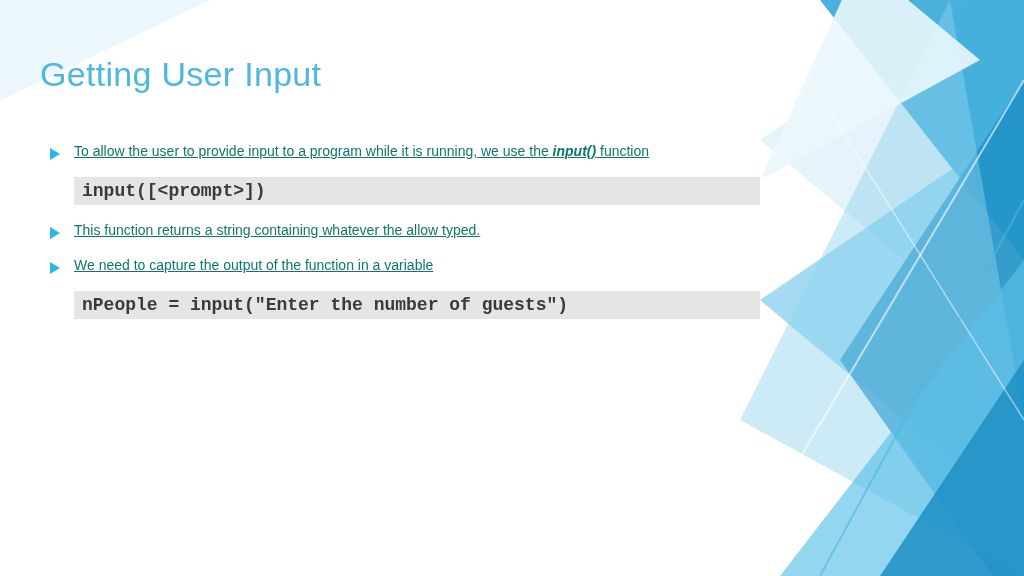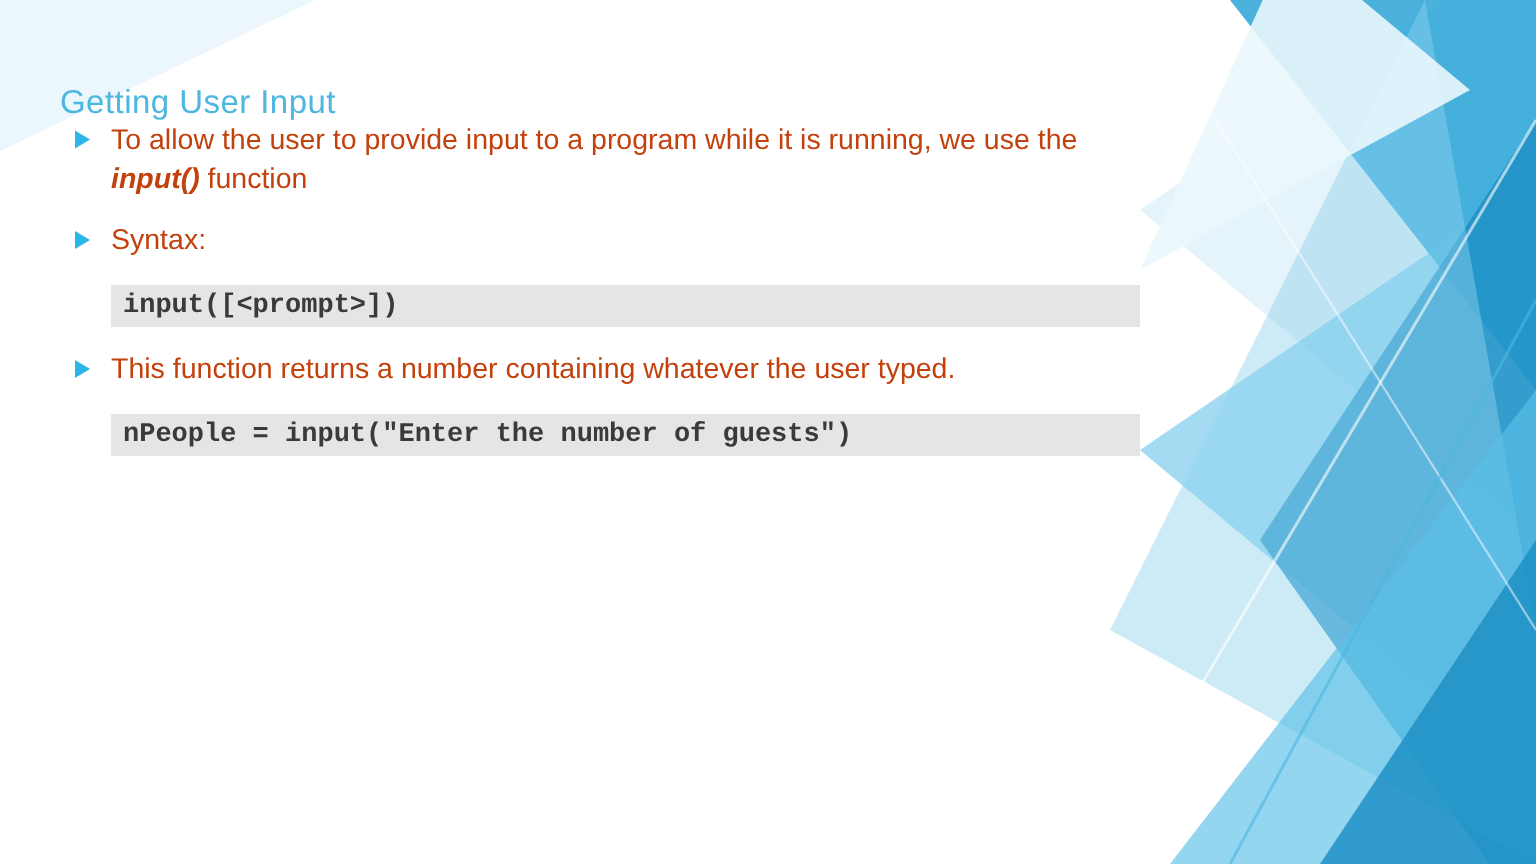--- a/index.html
+++ b/index.html
@@ -1,22 +1,22 @@
 <!DOCTYPE html>
 <html><head>
 <meta charset="utf-8">
 <style>
   * { margin: 0; padding: 0; box-sizing: border-box; }
   html, body { width: 1024px; height: 576px; overflow: hidden; font-family: "Trebuchet MS", "Segoe UI", sans-serif; background: #fff; }
   .slide { position: relative; width: 1024px; height: 576px; background: #ffffff; }
   .bg { position: absolute; inset: 0; pointer-events: none; }
   .content { position: absolute; left: 40px; top: 55px; width: 720px; }
-  .title { color: #4db7e0; font-size: 22px; font-weight: 400; letter-spacing: 0.3px; }
+  .title { color: #4db7e0; font-size: 34px; font-weight: 400; letter-spacing: 0.3px; margin-bottom: 48px; }
   ul.bullets { list-style: none; }
-  ul.bullets > li { position: relative; padding-left: 34px; padding-right: 8px; color: #c2410c; font-size: 19px; line-height: 1.35; margin-bottom: 16px; }
+  ul.bullets > li { position: relative; padding-left: 34px; padding-right: 8px; color: #0f766e; font-size: 14px; line-height: 1.35; margin-bottom: 16px; text-decoration: underline; }
   ul.bullets > li::before {
     content: ""; position: absolute; left: 10px; top: 6px;
     width: 0; height: 0;
     border-top: 6px solid transparent;
     border-bottom: 6px solid transparent;
     border-left: 10px solid #2cb5e8;
   }
   .code {
     display: block;
     background: #e5e5e5;
@@ -53,27 +53,27 @@
     <line x1="820" y1="576" x2="1024" y2="200" stroke="#4db7e0" stroke-width="2" opacity="0.6"></line>
   </svg>
 
   <div class="content">
     <h1 class="title">Getting User Input</h1>
 
     <ul class="bullets">
       <li>
         <span>To allow the user to provide input to a program while it is running, we use the </span><span class="em">input()</span><span> function</span>
       </li>
-      <li>
-        <span>Syntax:</span>
-      </li>
     </ul>
     <div class="code">input([&lt;prompt&gt;])</div>
 
     <ul class="bullets">
       <li>
-        <span>This function returns a number containing whatever the user typed.</span>
+        <span>This function returns a string containing whatever the allow typed.</span>
+      </li>
+      <li>
+        <span>We need to capture the output of the function in a variable</span>
       </li>
     </ul>
     <div class="code">nPeople = input("Enter the number of guests")</div>
   </div>
 
 </div>
 
 </body></html>

